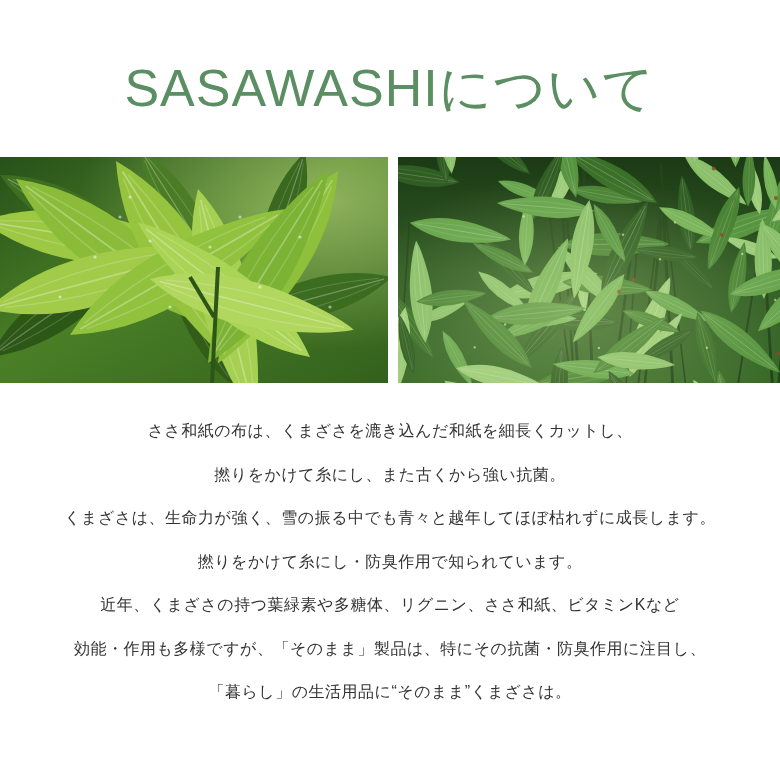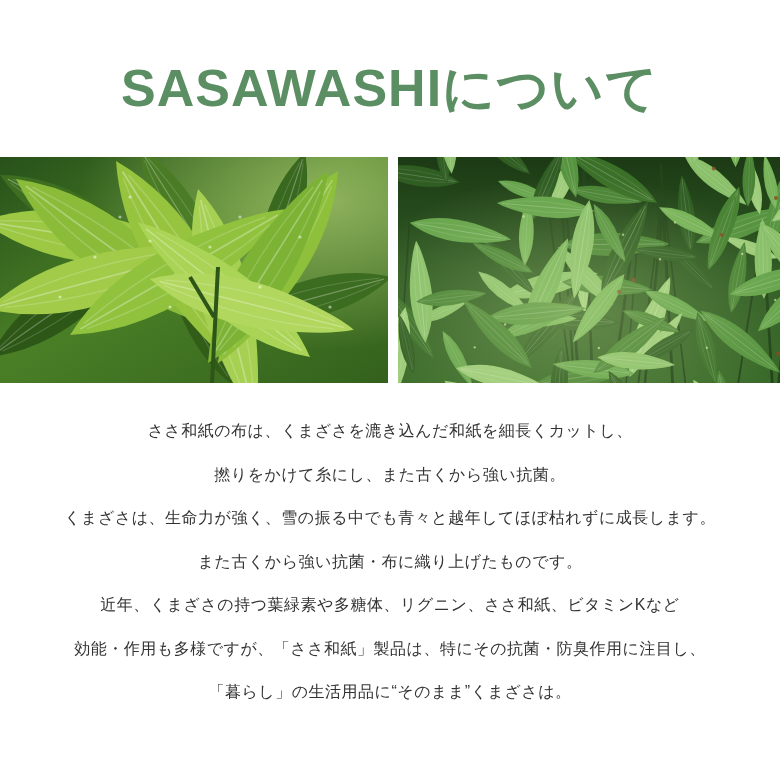--- a/index.html
+++ b/index.html
@@ -6,21 +6,21 @@
   body{
     width:780px;height:780px;background:#ffffff;overflow:hidden;
     font-family:"Liberation Sans","DejaVu Sans",sans-serif;
   }
   .page{width:780px;height:780px;background:#fff;}
   .section-title{
     margin:60px 0 0 0;
     text-align:center;
     font-size:52px;
     line-height:56px;
-    font-weight:700;
+    font-weight:400;
     letter-spacing:1px;
     color:#5b8e62;
   }
   .photos{
     display:flex;
     gap:10px;
     margin-top:41px;
     height:226px;
   }
   .photo{height:226px;overflow:hidden;background:#3a6b22;}
@@ -238,19 +238,19 @@
         <rect width="382" height="226" fill="url(#glowR)"></rect>
       </svg>
     </div>
 
   </div>
 
   <div class="about">
     <p>ささ和紙の布は、くまざさを漉き込んだ和紙を細長くカットし、</p>
     <p>撚りをかけて糸にし、また古くから強い抗菌。</p>
     <p>くまざさは、生命力が強く、雪の振る中でも青々と越年してほぼ枯れずに成長します。</p>
-    <p>また古くから強い抗菌・布に織り上げたものです。</p>
+    <p>撚りをかけて糸にし・防臭作用で知られています。</p>
     <p>近年、くまざさの持つ葉緑素や多糖体、リグニン、ささ和紙、ビタミンKなど</p>
-    <p>効能・作用も多様ですが、「ささ和紙」製品は、特にその抗菌・防臭作用に注目し、</p>
+    <p>効能・作用も多様ですが、「そのまま」製品は、特にその抗菌・防臭作用に注目し、</p>
     <p>「暮らし」の生活用品に“そのまま”くまざさは。</p>
   </div>
 
 </div>
 
 </body></html>

